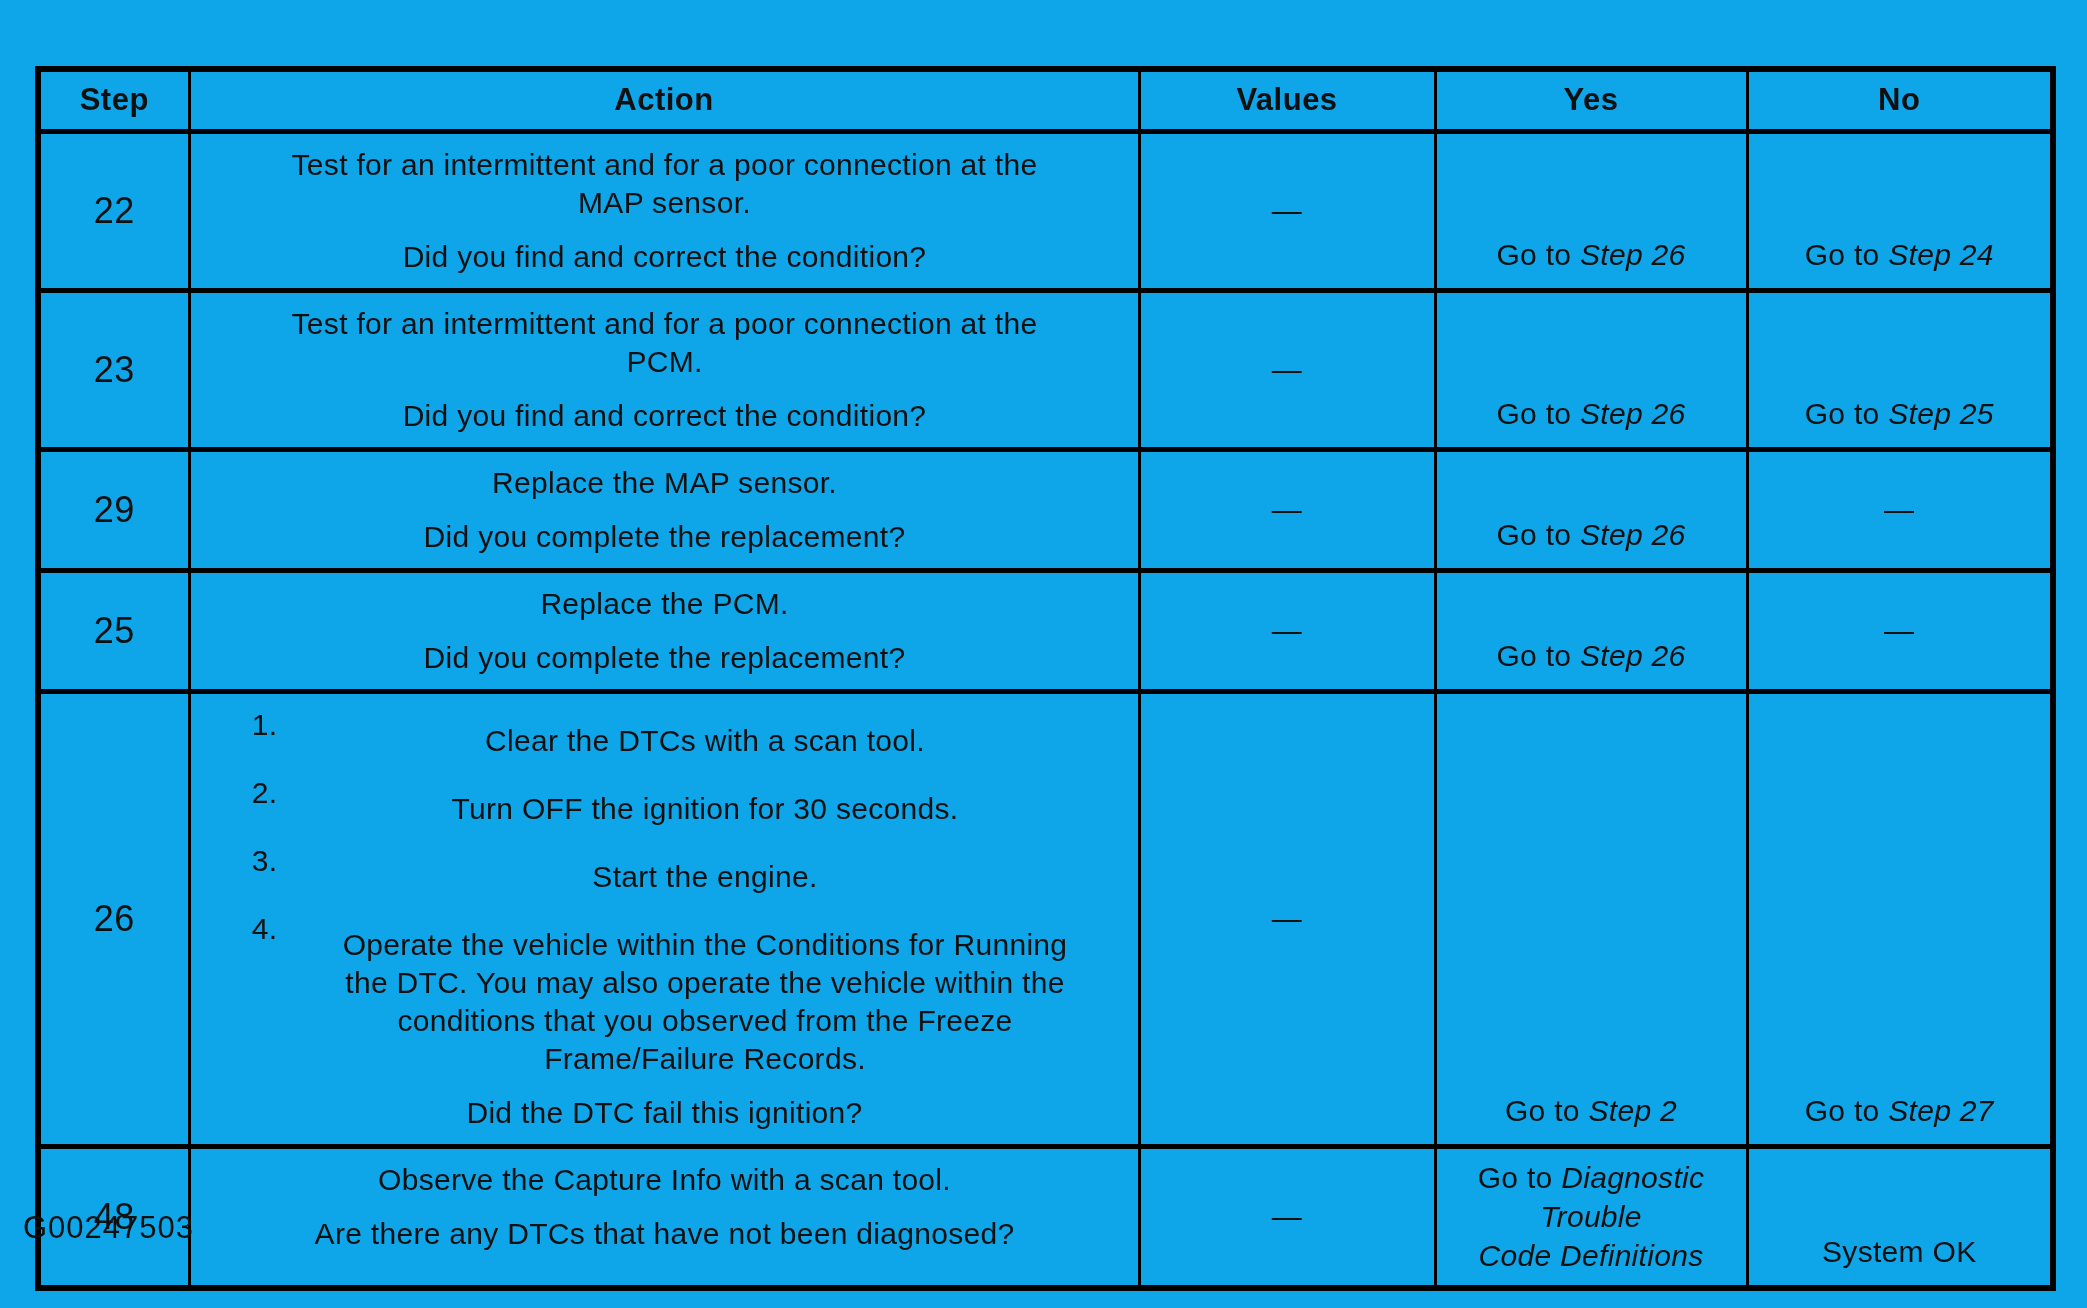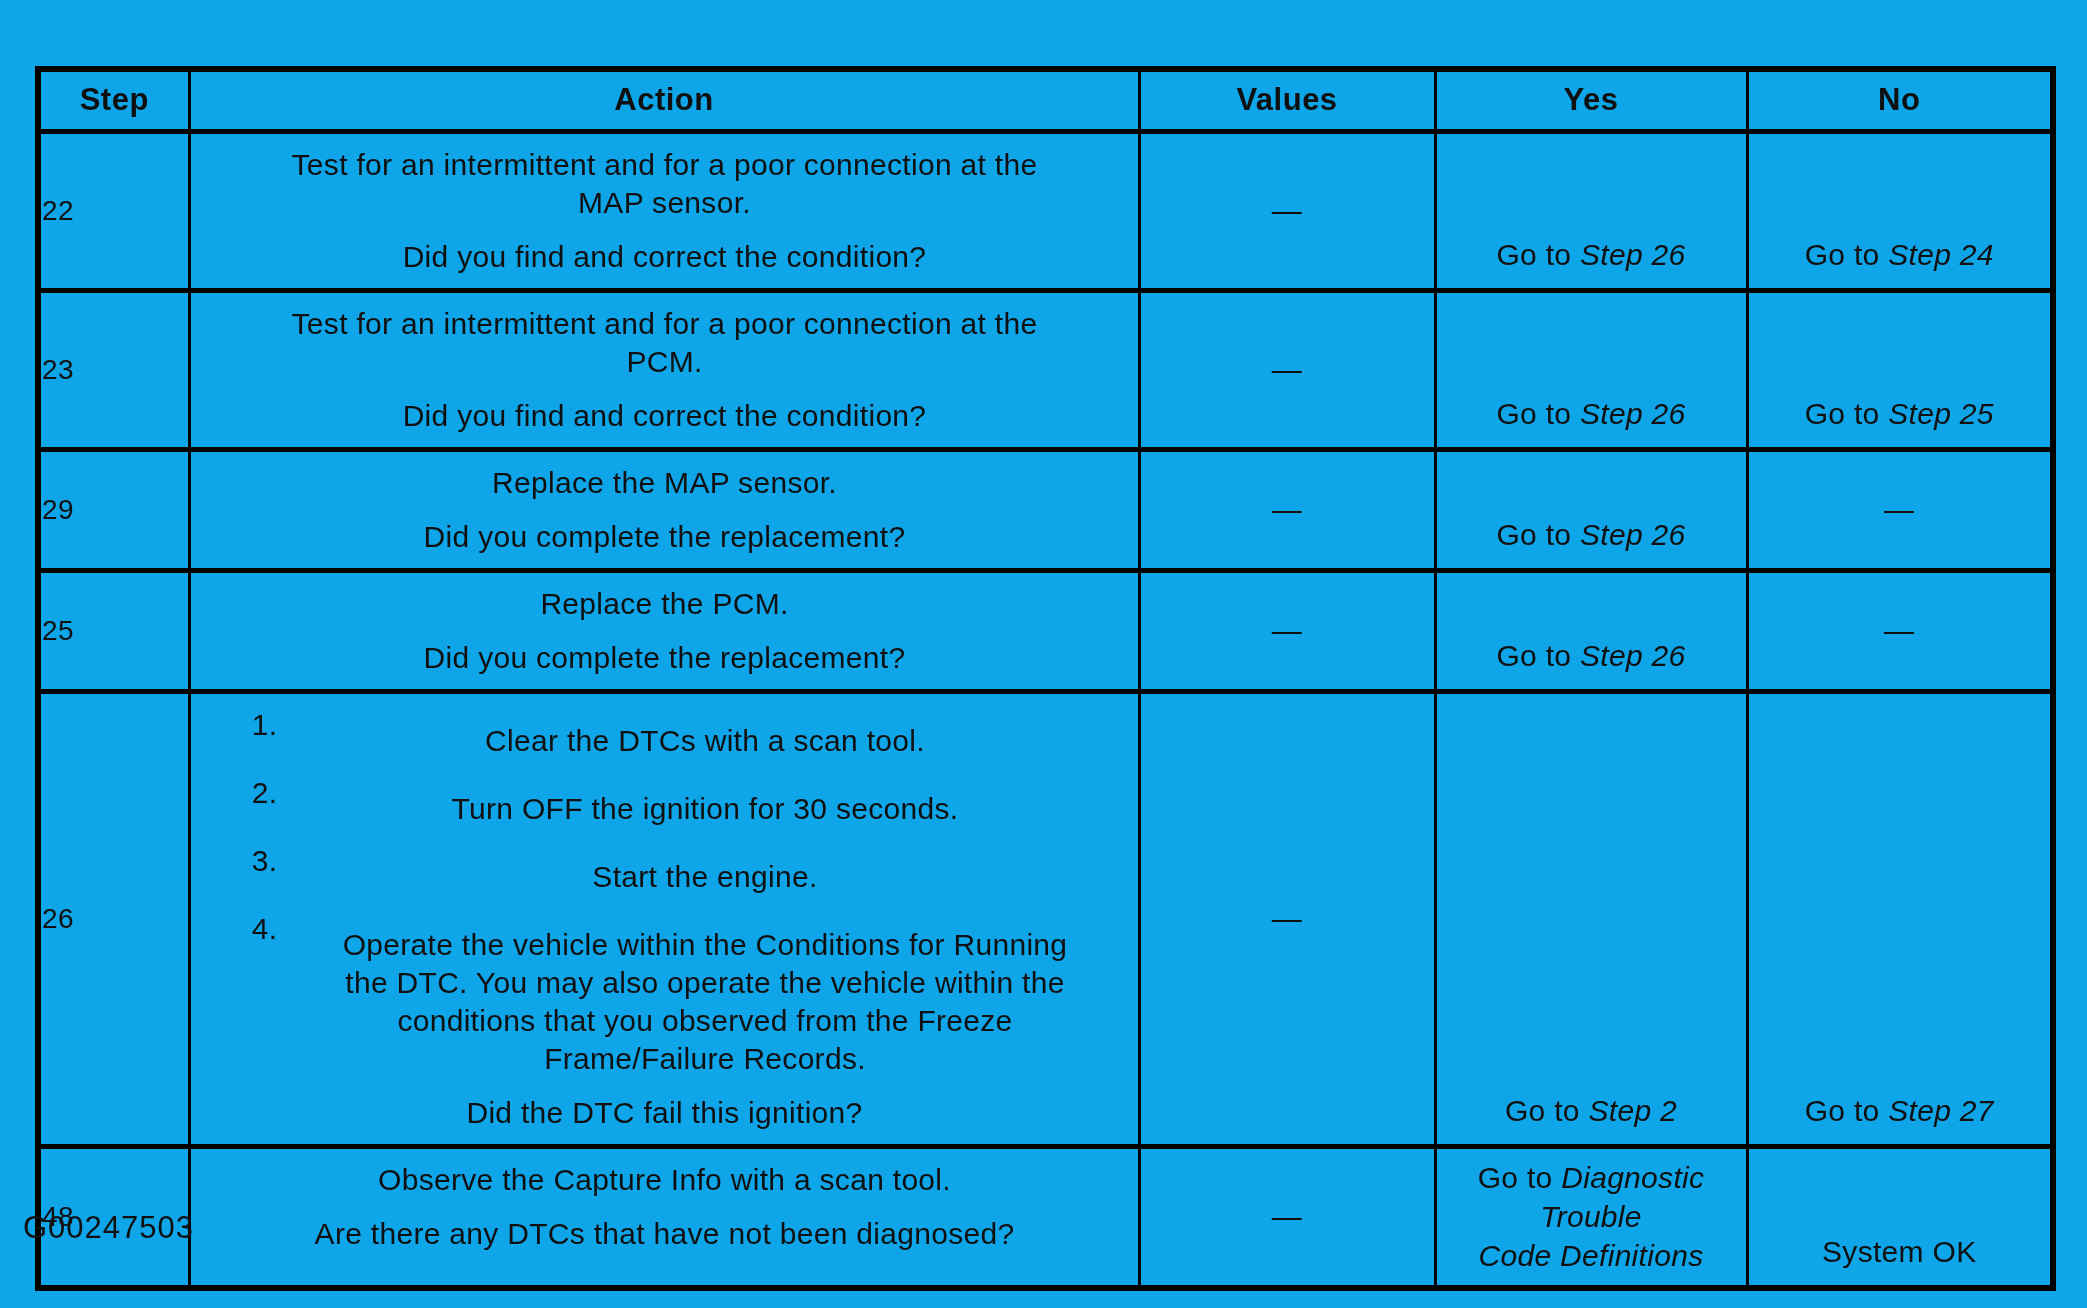--- a/index.html
+++ b/index.html
@@ -41,22 +41,23 @@
   tbody tr:nth-child(6) { height: 142px; }
 
   th {
     font-size: 31px;
     font-weight: bold;
     text-align: center;
     vertical-align: middle;
     letter-spacing: 0.5px;
   }
   td.step-cell {
+    text-align: center;
     vertical-align: middle;
-    font-size: 28px;
+    font-size: 36px;
     letter-spacing: 0.5px;
   }
   td.action-cell {
     vertical-align: top;
     text-align: center;
     font-size: 30px;
     line-height: 38px;
     padding: 12px 16px 12px 17px;
     letter-spacing: 0.3px;
   }

